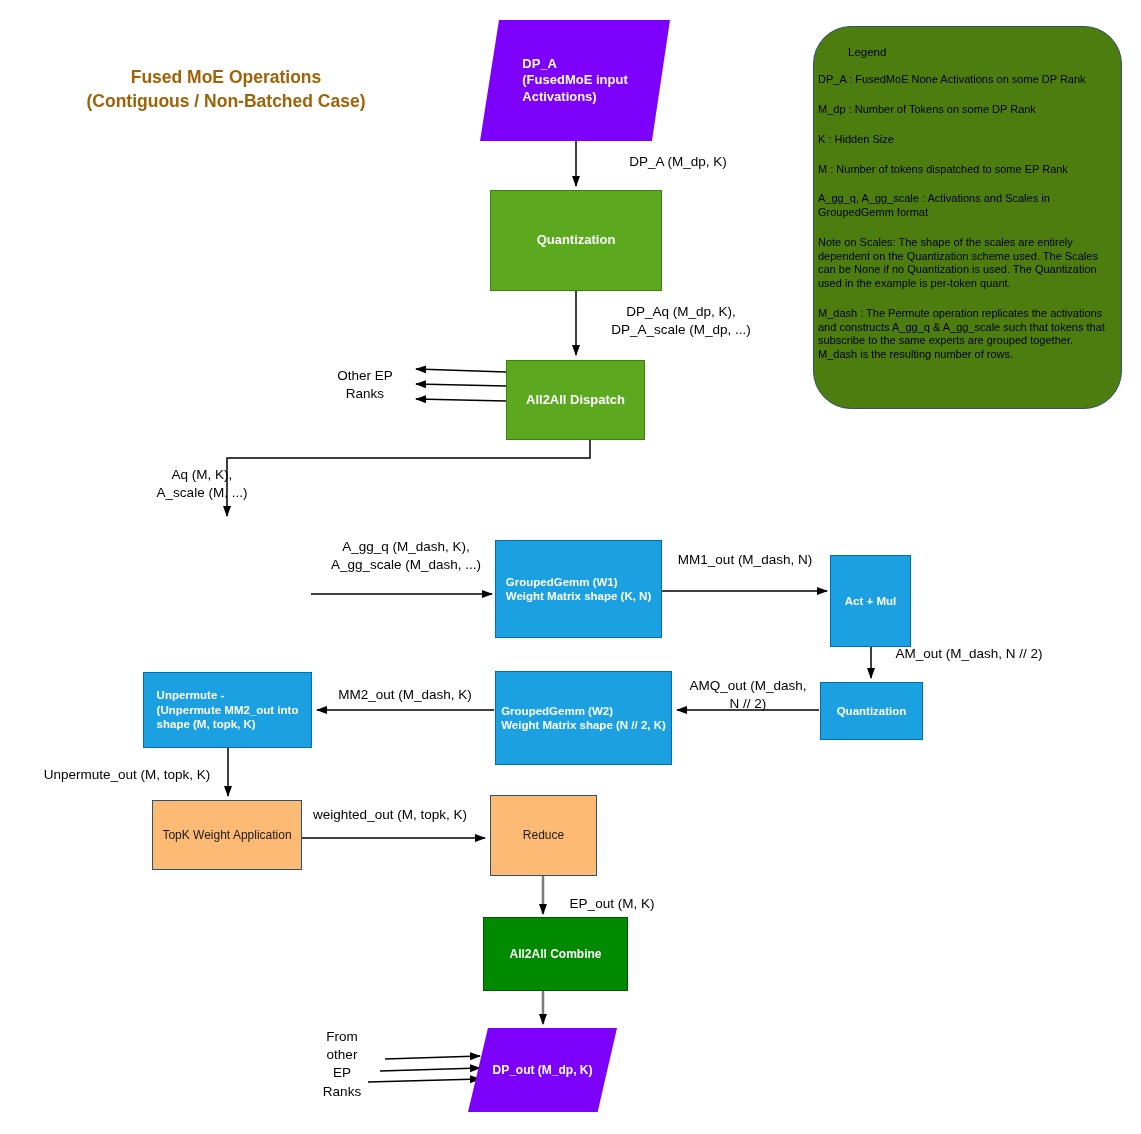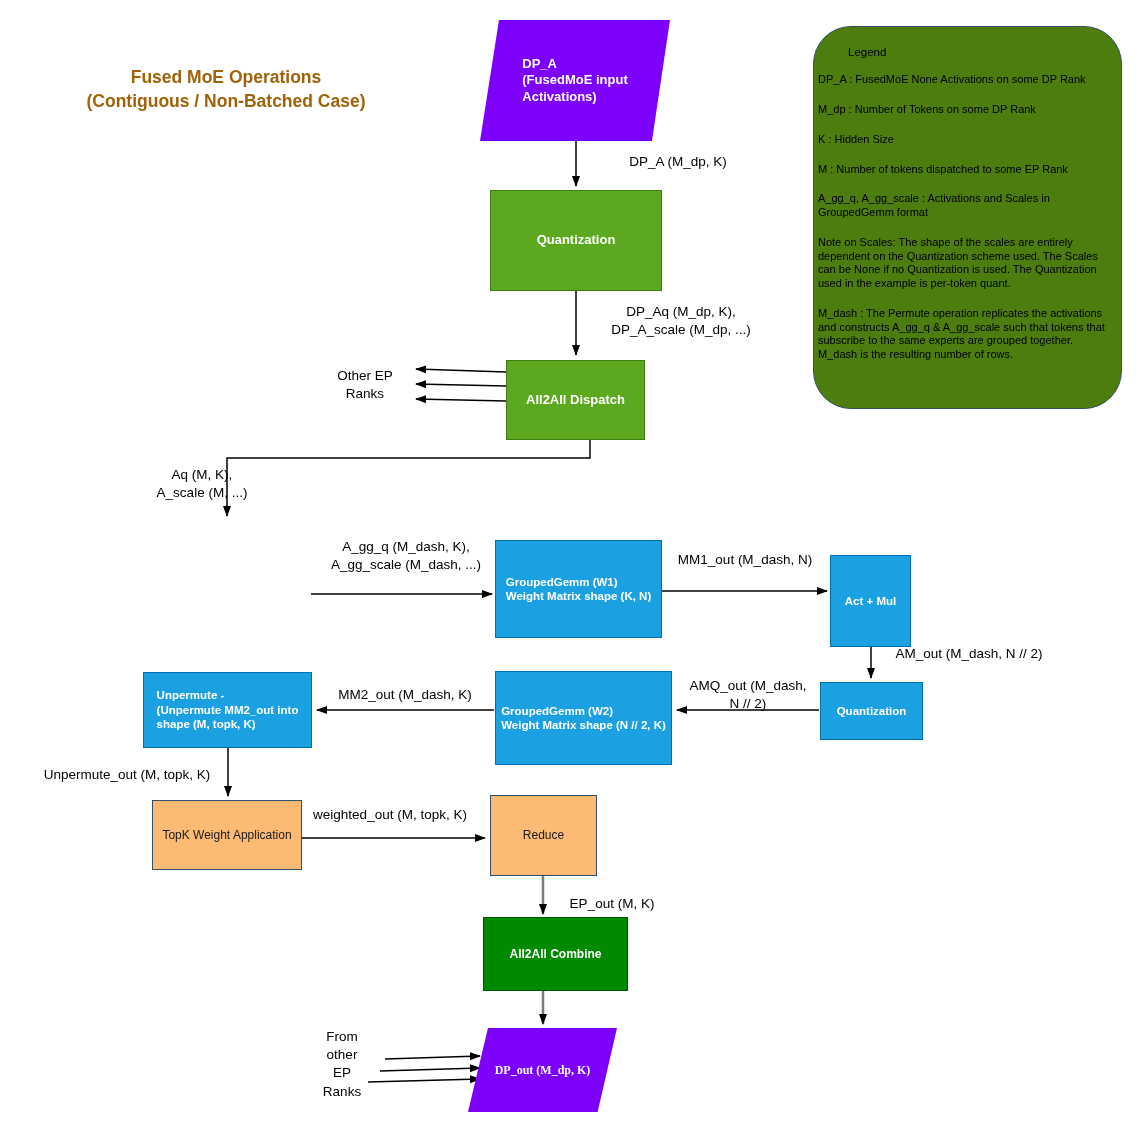--- a/index.html
+++ b/index.html
@@ -141,21 +141,21 @@
   </div>
 
   <div class="node gray" style="left:490px;top:795px;width:107px;height:81px;">
     <span>Reduce</span>
   </div>
 
   <div class="node darkgreen" style="left:483px;top:917px;width:145px;height:74px;">
     <span>All2All Combine</span>
   </div>
 
-  <div class="node purple skew-bot" style="left:468px;top:1028px;width:149px;height:84px;font-size:12px;font-family:Liberation Serif, serif;">
+  <div class="node purple skew-bot" style="left:468px;top:1028px;width:149px;height:84px;font-size:12px;">
     <span>DP_out (M_dp, K)</span>
   </div>
 
   <div class="elabel" style="left:678px;top:153px;">DP_A (M_dp, K)</div>
   <div class="elabel" style="left:681px;top:303px;">DP_Aq (M_dp, K),
 DP_A_scale (M_dp, ...)</div>
   <div class="elabel" style="left:365px;top:367px;">Other EP
 Ranks</div>
   <div class="elabel" style="left:170px;top:466px;margin-left:32px;">Aq (M, K),
 A_scale (M, ...)</div>

